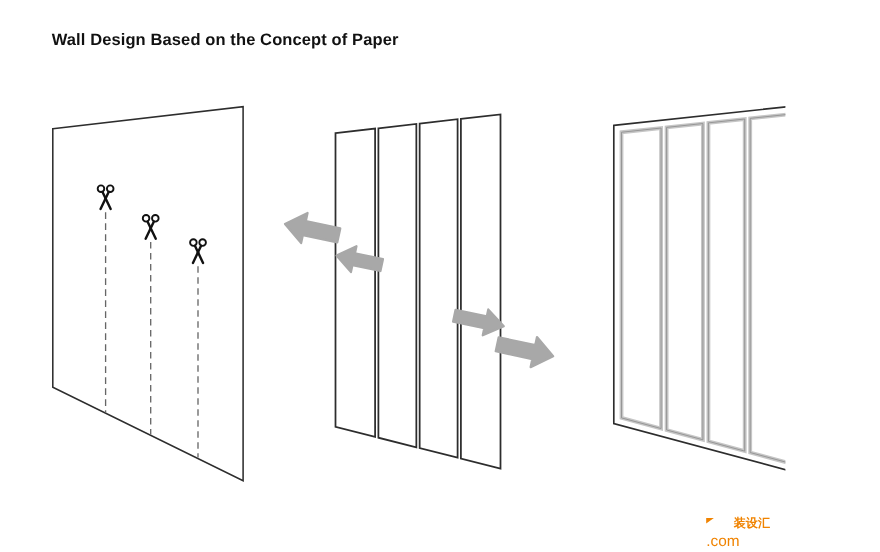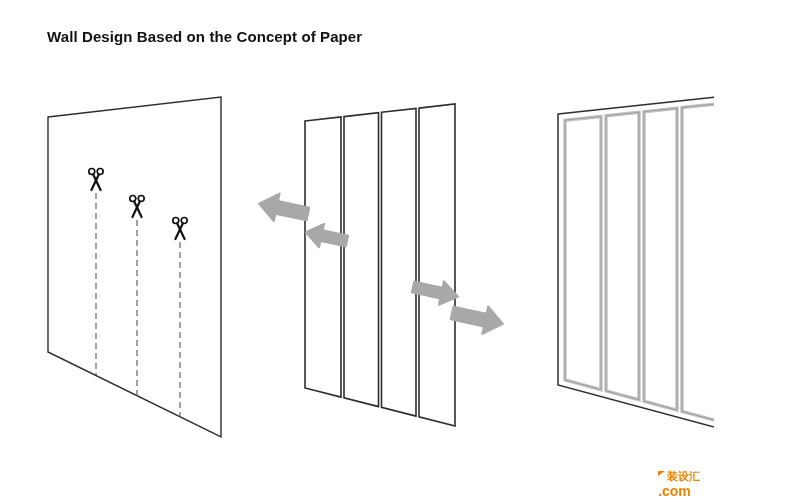--- a/index.html
+++ b/index.html
@@ -48,38 +48,38 @@
   .logo-side {
     display: flex;
     flex-direction: column;
     align-items: flex-start;
     margin-left: 3px;
     gap: 2px;
   }
   .logo-cn-row {
     display: flex;
     align-items: flex-start;
-    gap: 2px;
+    gap: 18px;
   }
   .flag-icon {
     width: 0;
     height: 0;
     border-top: 5px solid #f08300;
     border-right: 7px solid transparent;
     display: inline-block;
   }
   .logo-cn {
     color: #f08300;
     font-size: 11px;
     font-weight: 700;
   }
   .logo-com {
     color: #f08300;
     font-size: 14px;
-    font-weight: 700;
+    font-weight: 400;
   }
 </style>
 </head>
 <body>
 
 <div class="stage">
 
   <div class="page-title">Wall Design Based on the Concept of Paper</div>
 
   <svg class="diagram-svg" width="800" height="502" viewBox="0 0 800 502" xmlns="http://www.w3.org/2000/svg">

